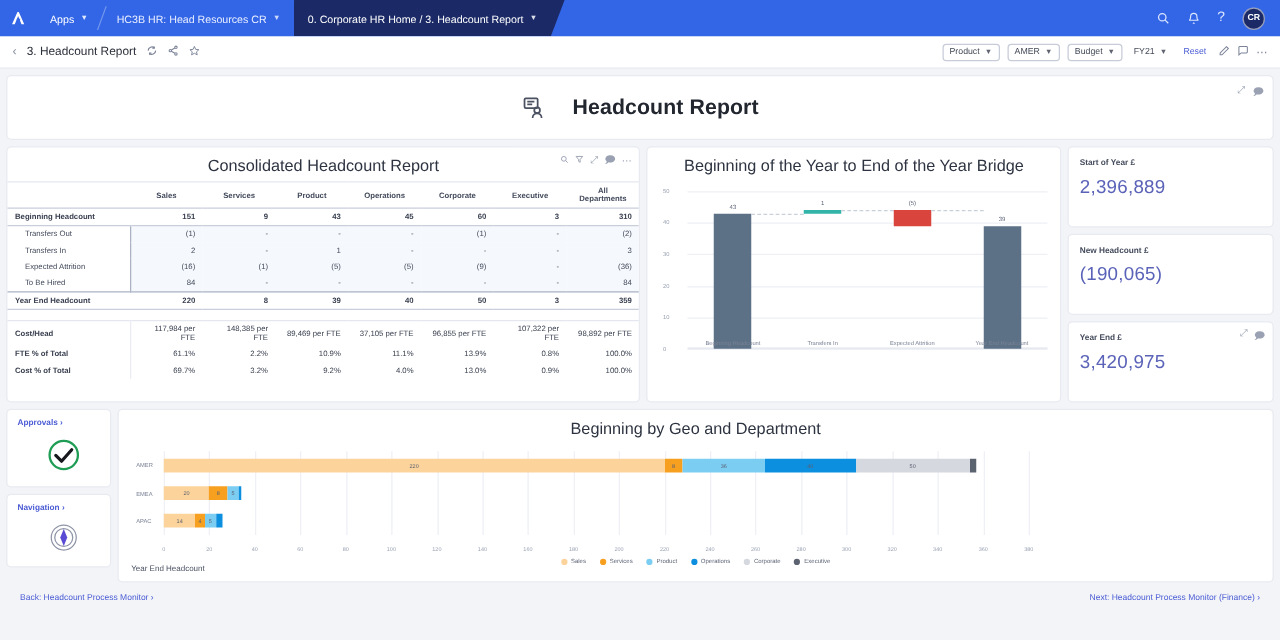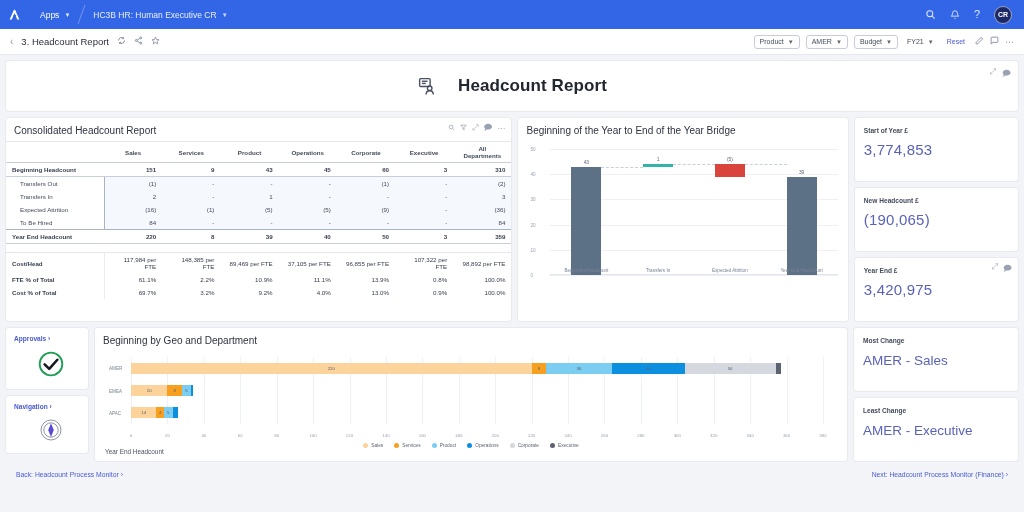--- a/index.html
+++ b/index.html
@@ -85,21 +85,21 @@
   .title-card { flex:1; display:flex; align-items:center; justify-content:center; position:relative;}
   .main-title { font-size: 17px; font-weight: bold; color:#22262f; letter-spacing:.1px;margin-left:11px;}
   .title-icon { margin-right: 9px; display:flex; }
   .title-card .corner-icons { position:absolute; right:7px; top:6px; display:flex; gap:6px; }
 
   .row-main { display: flex; gap: 7px; }
   .col-table { width: 508px; }
   .col-bridge { width: 331px; }
   .col-kpi { width: 164px; display:flex; flex-direction:column; gap:7px;}
 
-  .card-head { font-size: 10px; color: #2d3340; padding: 7px 8px 5px 8px; }
+  .card-head { font-size: 13px; color: #2d3340; padding: 7px 8px 5px 8px; text-align: center; }
   .card-tools { position:absolute; top:3px; right:6px; display:flex; gap:5px; align-items:center;}
   .tool-i { font-size: 8px; color:#9aa1b2; }
 
   
   table.hc { width: 100%; border-collapse: collapse; table-layout: fixed; }
   table.hc th, table.hc td { font-size: 6.2px; color: #3a4050; padding: 3px 6px; }
   table.hc th.lbl, table.hc td.lbl { text-align: left; width: 98px; }
   table.hc th { text-align: center; font-weight: bold; color:#444b5c; }
   table.hc td.num { text-align: right; }
   thead tr { border-top: 1px solid #e4e7ee; border-bottom: 1px solid #e4e7ee; }
@@ -172,21 +172,25 @@
         <path d="M11 3 L3 21 L7 21 L12 9 L17 21 L21 21 L13 3 Z" fill="#fff"></path>
         <rect x="10" y="13" width="5" height="2.2" fill="#3366e6"></rect>
       </svg>
   </div>
   <div class="nav-chunk apps">
     <span>Apps</span>
     <span class="caret">▼</span>
   </div>
   <div class="divider-slash"></div>
   <div class="nav-chunk">
-    <span>HC3B HR: Human Executive CR</span>
+    <span>HC3B HR: Head Resources CR</span>
+    <span class="caret">▼</span>
+  </div>
+  <div class="nav-chunk active">
+    <span>0. Corporate HR Home / 3. Headcount Report</span>
     <span class="caret">▼</span>
   </div>
   <div class="topbar-right">
     <span class="tb-icon">
       <svg width="11" height="11" viewBox="0 0 24 24" fill="none" stroke="#dce6ff" stroke-width="2.2">
           <circle cx="10.5" cy="10.5" r="6.5"></circle>
           <line x1="15.5" y1="15.5" x2="21" y2="21"></line>
         </svg>
     </span>
     <span class="tb-icon">
@@ -447,21 +451,21 @@
             <div class="b-bar" style="left: 236.058px; width: 30.135px; top: 27.72px; height: 98.28px; background: rgb(92, 113, 134);"></div>
             <div class="b-val" style="left: 251.125px; top: 25.72px;">39</div>
             <div class="b-xlab" style="left: 251.125px;">Year End Headcount</div>
           </div>
       </div>
     </div>
 
     <div class="col-kpi">
       <div class="card kpi">
         <div class="kpi-label">Start of Year £</div>
-        <div class="kpi-value">3,774,853</div>
+        <div class="kpi-value">2,396,889</div>
       </div>
       <div class="card kpi">
         <div class="kpi-label">New Headcount £</div>
         <div class="kpi-value">(190,065)</div>
       </div>
       <div class="card kpi">
         <span class="corner-icons">
           <span class="tool-i">⤢</span>
           <span class="tool-i">🗩</span>
         </span>
@@ -585,29 +589,19 @@
             </div>
             <div class="lg-item">
               <span class="lg-dot" style="background:#5c6370"></span>
               <span>Executive</span>
             </div>
           </div>
         </div>
       <div class="geo-foot">Year End Headcount</div>
     </div>
 
-    <div class="col-kpi2">
-      <div class="card kpi2">
-        <div class="kpi-label">Most Change</div>
-        <div class="kpi2-value">AMER - Sales</div>
-      </div>
-      <div class="card kpi2">
-        <div class="kpi-label">Least Change</div>
-        <div class="kpi2-value">AMER - Executive</div>
-      </div>
-    </div>
   </div>
 
   <div class="footer">
     <span class="foot-link">Back: Headcount Process Monitor ›</span>
     <span class="foot-link">Next: Headcount Process Monitor (Finance) ›</span>
   </div>
 </div>
 
 </body></html>

